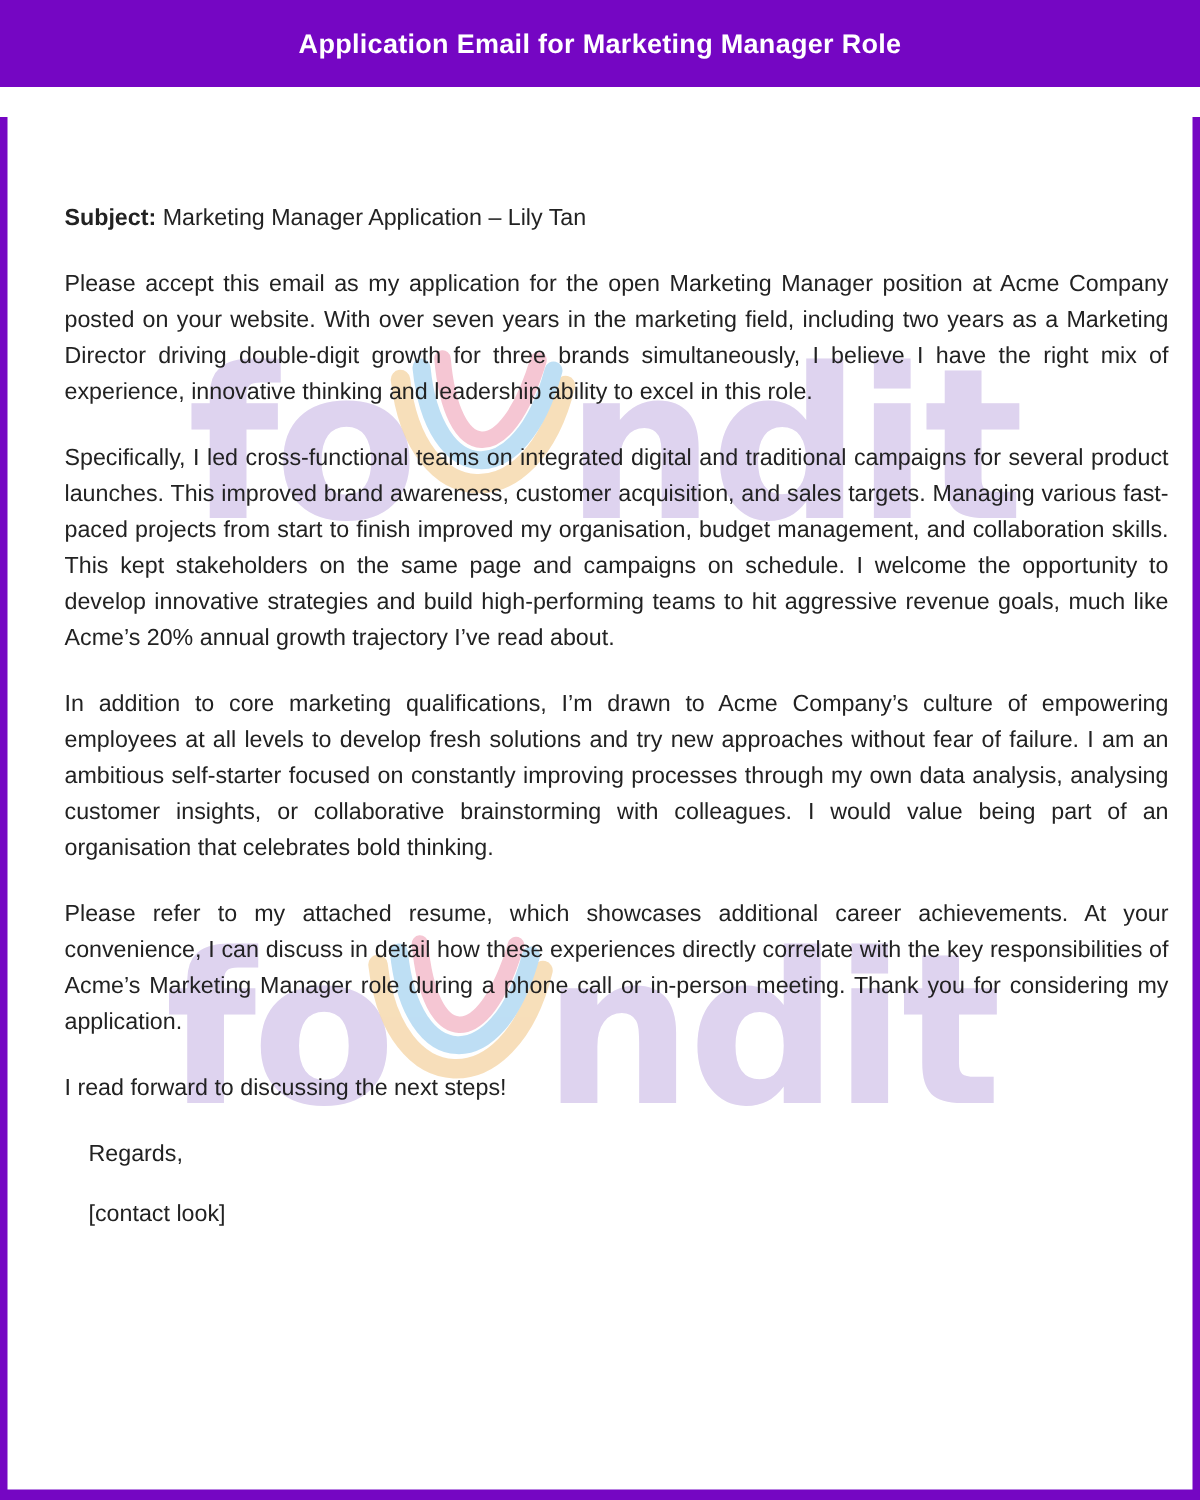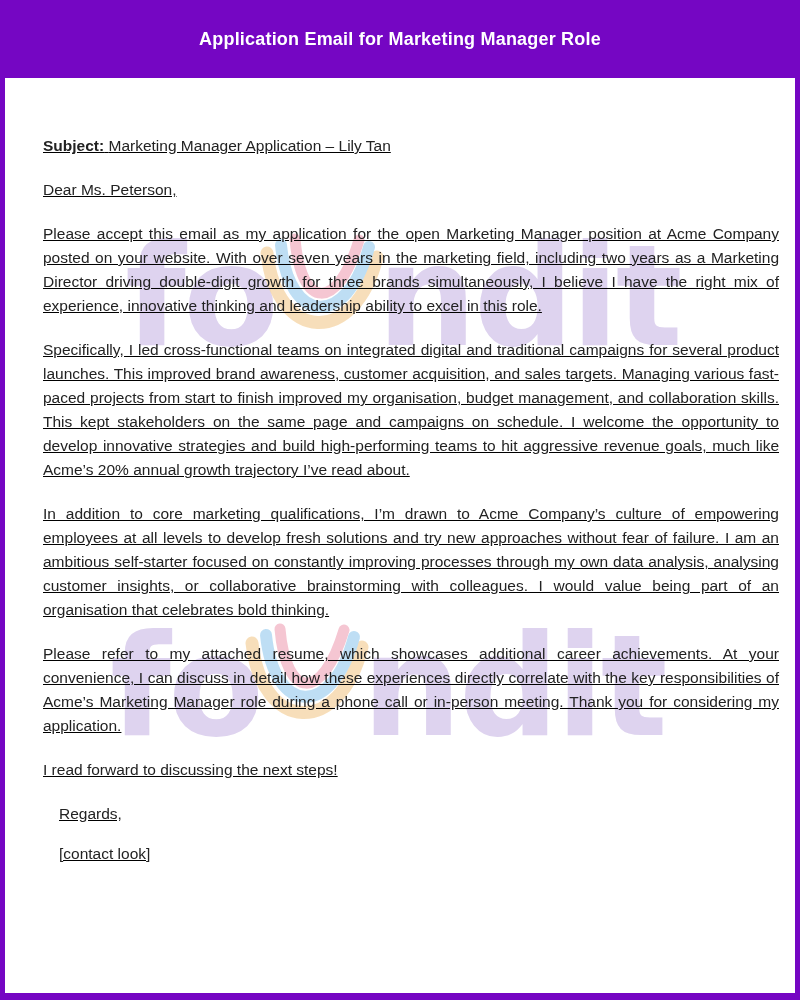--- a/index.html
+++ b/index.html
@@ -9,21 +9,21 @@
   }
   html,body{margin:0;padding:0;background:#fff;}
   .page{
     position:relative;
     width:800px;height:1000px;
     background:#ffffff;
     overflow:hidden;
     font-family:"Liberation Sans",sans-serif;
   }
   .banner{
-    position:absolute;top:0;left:0;right:0;height:78px;
+    position:absolute;top:0;left:0;right:0;height:58px;
     background:var(--brand);
     display:flex;align-items:center;justify-content:center;
     z-index:2;
   }
   .banner .title{
     color:#ffffff;font-size:18px;font-weight:bold;margin:0;
     letter-spacing:0.2px;
   }
   .frame-left,.frame-right{
     position:absolute;top:78px;bottom:0;width:5px;
@@ -41,21 +41,20 @@
   .wm-1{top:225px;left:125px;}
   .wm-2{top:615px;left:110px;}
   .watermark text{
     font-family:"DejaVu Sans",sans-serif;
     font-weight:bold;
   }
   .content{
     position:absolute;top:78px;left:5px;right:5px;bottom:7px;
     padding:56px 16px 0 38px;
     z-index:1;
-    text-decoration:underline;
   }
   .content p{
     margin:0 0 20px 0;
     font-size:15.5px;line-height:24px;color:var(--body-text);
   }
   .para{text-align:justify;}
   .subject-label{font-weight:bold;}
   .signoff p{margin:16px;}
 </style>
 </head>
@@ -89,21 +88,20 @@
   <div class="frame-left"></div>
   <div class="frame-right"></div>
   <div class="bottom-bar"></div>
 
   <main class="content">
     <p>
       <span class="subject-label">Subject:</span>
       <span>Marketing Manager Application – Lily Tan</span>
     </p>
 
-    <p>Dear Ms. Peterson,</p>
 
     <p class="para">Please accept this email as my application for the open Marketing Manager position at Acme Company posted on your website. With over seven years in the marketing field, including two years as a Marketing Director driving double-digit growth for three brands simultaneously, I believe I have the right mix of experience, innovative thinking and leadership ability to excel in this role.</p>
     <p class="para">Specifically, I led cross-functional teams on integrated digital and traditional campaigns for several product launches. This improved brand awareness, customer acquisition, and sales targets. Managing various fast-paced projects from start to finish improved my organisation, budget management, and collaboration skills. This kept stakeholders on the same page and campaigns on schedule. I welcome the opportunity to develop innovative strategies and build high-performing teams to hit aggressive revenue goals, much like Acme’s 20% annual growth trajectory I’ve read about.</p>
     <p class="para">In addition to core marketing qualifications, I’m drawn to Acme Company’s culture of empowering employees at all levels to develop fresh solutions and try new approaches without fear of failure. I am an ambitious self-starter focused on constantly improving processes through my own data analysis, analysing customer insights, or collaborative brainstorming with colleagues. I would value being part of an organisation that celebrates bold thinking.</p>
     <p class="para">Please refer to my attached resume, which showcases additional career achievements. At your convenience, I can discuss in detail how these experiences directly correlate with the key responsibilities of Acme’s Marketing Manager role during a phone call or in-person meeting. Thank you for considering my application.</p>
 
     <p>I read forward to discussing the next steps!</p>
 
     <div class="signoff">
       <p>Regards,</p>

